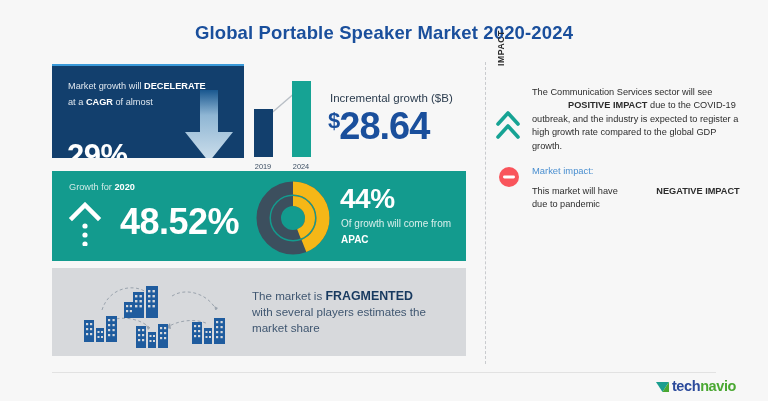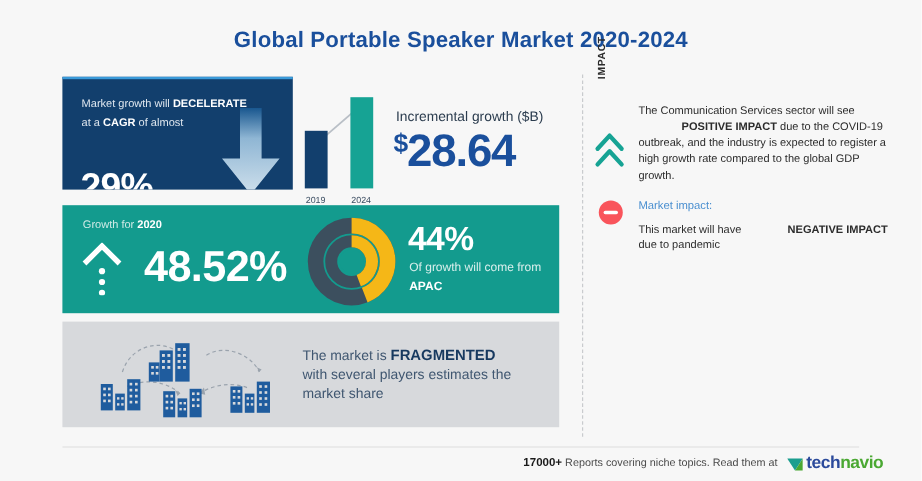--- a/index.html
+++ b/index.html
@@ -463,21 +463,20 @@
       <circle cx="11" cy="11" r="10" fill="#f9545b"></circle>
       <rect x="5" y="9.6" width="12" height="2.9" rx="1.4" fill="#ffffff"></rect>
     </svg>
     <div class="block-head bh2">Market impact:</div>
     <div class="block-body bb2"><span>This market will have </span><b>NEGATIVE IMPACT</b><span> due to pandemic</span></div>
 
   </div>
 
   <div class="footer-rule"></div>
   <div class="footer">
-    <div class="footer-text"><b>17000+</b><span> Reports covering niche topics. Read them at</span></div>
     <div class="logo">
       <svg class="logo-mark" viewBox="0 0 13 13">
         <polygon points="0,2 13,2 6.5,12" fill="#1b9e8f"></polygon>
         <polygon points="6.5,12 13,2 13,12" fill="#4aa832"></polygon>
       </svg>
       <div class="logo-text"><span class="t1">tech</span><span class="t2">navio</span></div>
     </div>
   </div>
 
 </div>

